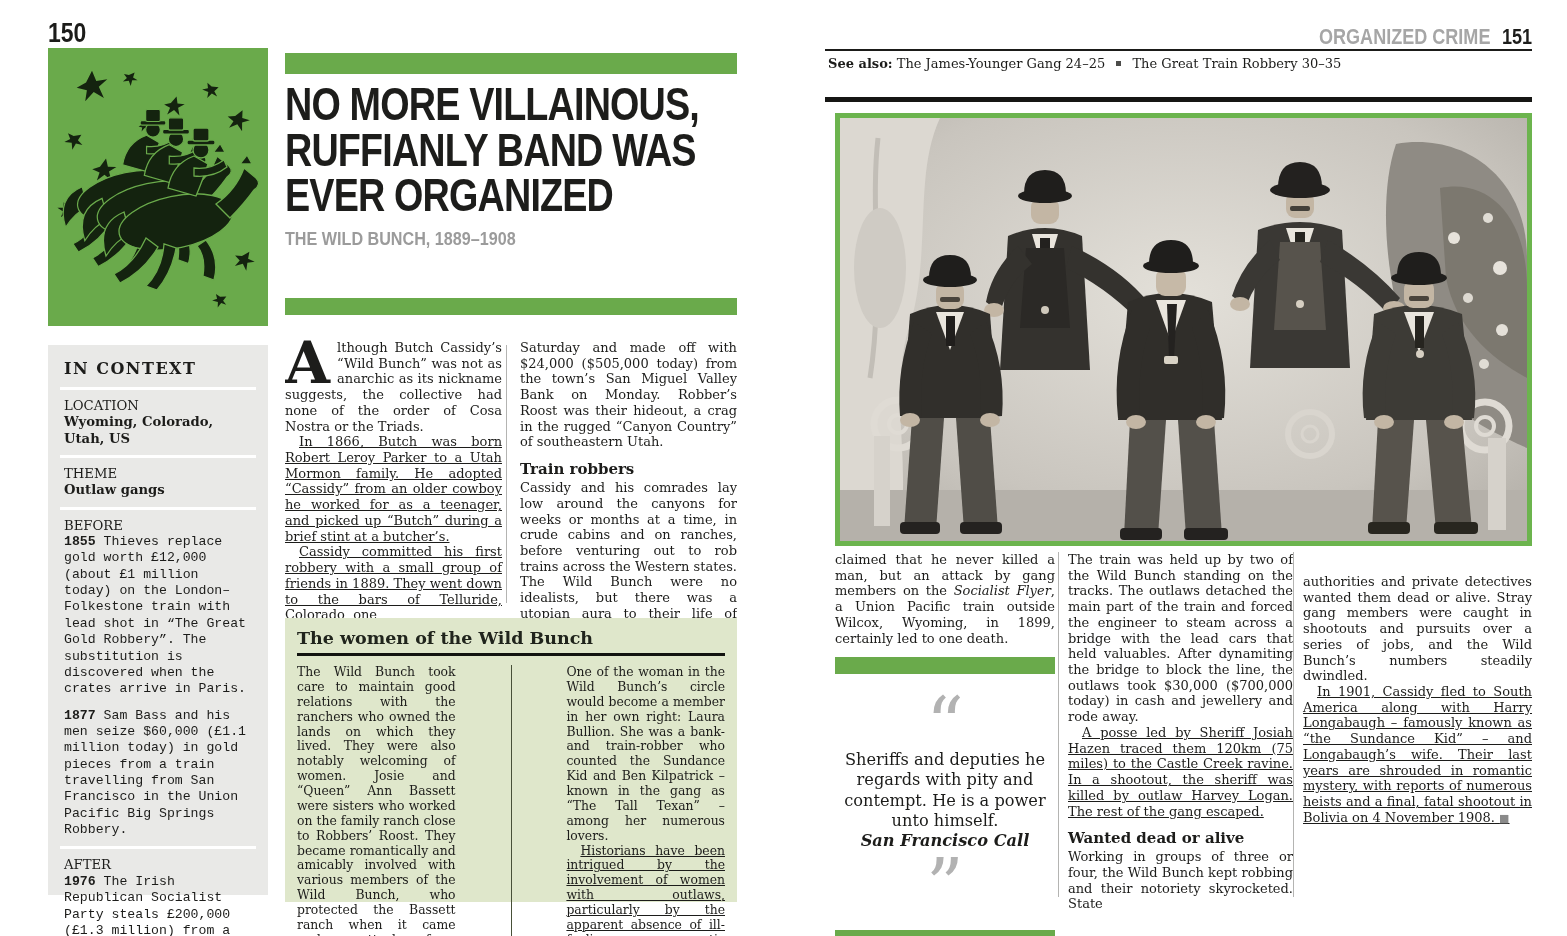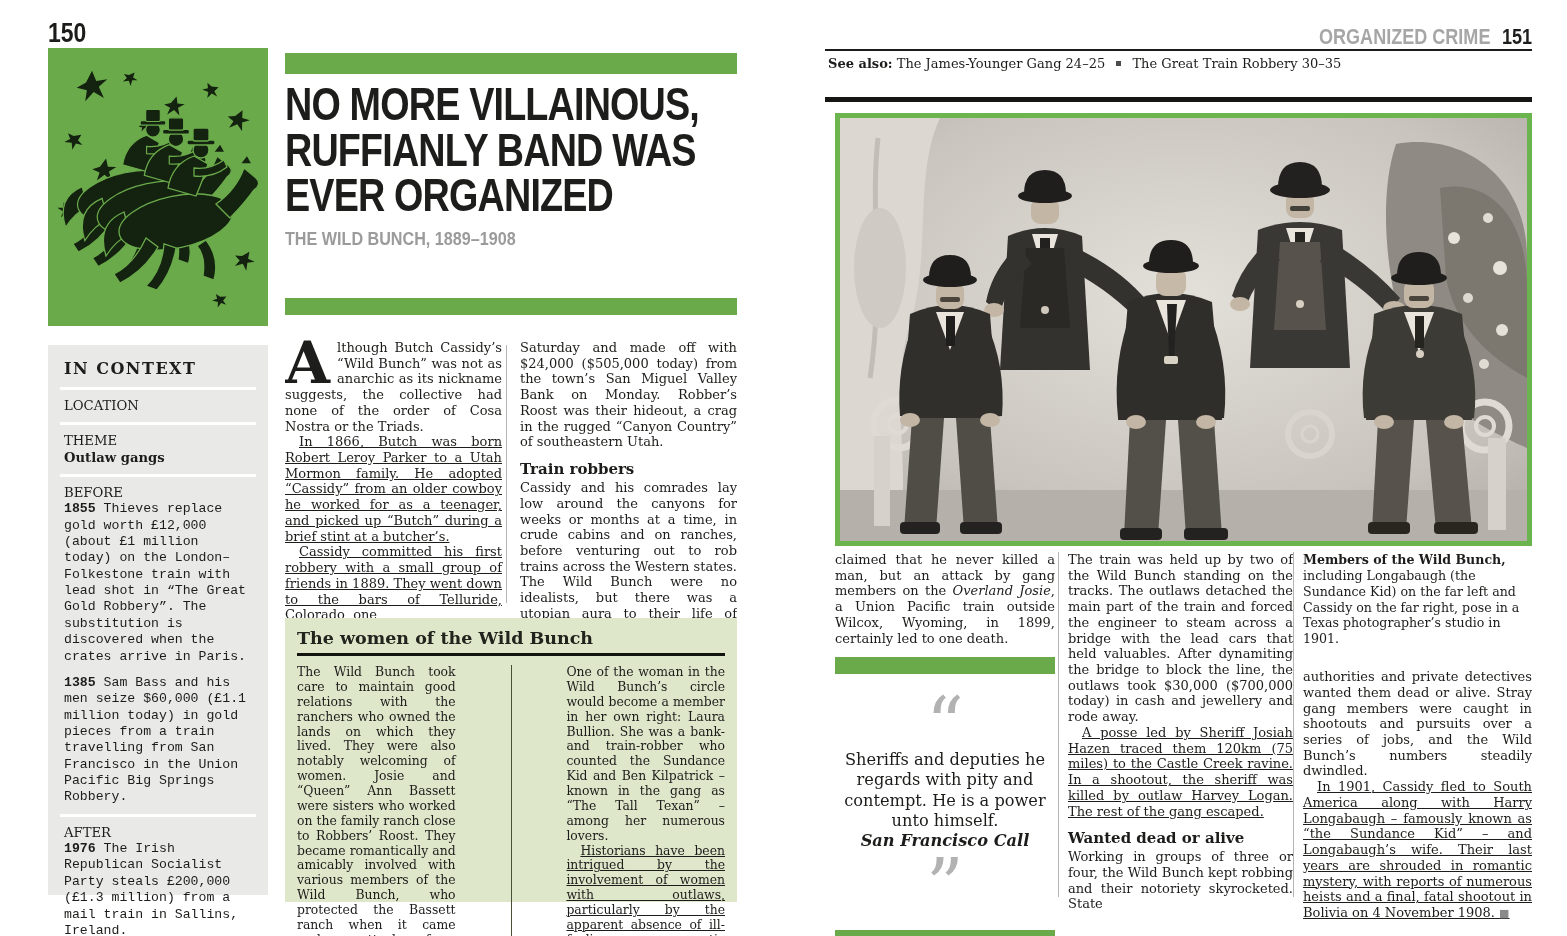--- a/index.html
+++ b/index.html
@@ -135,27 +135,28 @@
     <div>RUFFIANLY BAND WAS</div>
     <div>EVER ORGANIZED</div>
   </div>
   <div class="abs cond" id="subtitle">THE WILD BUNCH, 1889–1908</div>
   <div class="abs" id="title-bar-bottom"></div>
 
   <div class="abs" id="context-box">
     <div class="ctx-head">IN CONTEXT</div>
     <hr class="ctx-sep">
     <p class="ctx-label">LOCATION</p>
+    <p class="ctx-bold">Wyoming, Colorado, Utah, US</p>
     <hr class="ctx-sep">
     <p class="ctx-label">THEME</p>
     <p class="ctx-bold">Outlaw gangs</p>
     <hr class="ctx-sep">
     <p class="ctx-label">BEFORE</p>
     <p class="ctx-item"><span class="ctx-bold">1855</span><span> Thieves replace gold worth £12,000 (about £1 million today) on the London–Folkestone train with lead shot in “The Great Gold Robbery”. The substitution is discovered when the crates arrive in Paris.</span></p>
-    <p class="ctx-item"><span class="ctx-bold">1385</span><span> Sam Bass and his men seize $60,000 (£1.1 million today) in gold pieces from a train travelling from San Francisco in the Union Pacific Big Springs Robbery.</span></p>
+    <p class="ctx-item"><span class="ctx-bold">1877</span><span> Sam Bass and his men seize $60,000 (£1.1 million today) in gold pieces from a train travelling from San Francisco in the Union Pacific Big Springs Robbery.</span></p>
     <hr class="ctx-sep">
     <p class="ctx-label">AFTER</p>
     <p class="ctx-item"><span class="ctx-bold">1976</span><span> The Irish Republican Socialist Party steals £200,000 (£1.3 million) from a mail train in Sallins, Ireland.</span></p>
   </div>
 
   <div class="abs" id="body-cols">
     <div class="col2wrap">
       <div class="bcol body-txt">
         <p><span class="dropcap">A</span><span>lthough Butch Cassidy’s “Wild Bunch” was not as anarchic as its nickname suggests, the collective had none of the order of Cosa Nostra or the Triads.</span></p>
         <p class="indent">In 1866, Butch was born Robert Leroy Parker to a Utah Mormon family. He adopted “Cassidy” from an older cowboy he worked for as a teenager, and picked up “Butch” during a brief stint at a butcher’s.</p>
@@ -315,40 +316,39 @@
         <ellipse cx="579" cy="160" rx="28" ry="7" fill="#1f1e1c"></ellipse>
         <path d="M557,158 Q557,134 579,134 Q601,134 601,158 Z" fill="#1f1e1c"></path>
         <ellipse cx="544" cy="304" rx="10" ry="7" fill="#c3b6a4"></ellipse>
         <ellipse cx="614" cy="304" rx="10" ry="7" fill="#c3b6a4"></ellipse>
       </g>
     </svg>
   </div>
 
   <div class="abs" id="rp-cols">
     <div class="rcol" id="rcol1">
-      <p class="body-txt jc"><span>claimed that he never killed a man, but an attack by gang members on the </span><em>Overland Josie</em><span>, a Union Pacific train outside Wilcox, Wyoming, in 1899, certainly led to one death.</span></p>
+      <p class="body-txt jc"><span>claimed that he never killed a man, but an attack by gang members on the </span><em>Socialist Flyer</em><span>, a Union Pacific train outside Wilcox, Wyoming, in 1899, certainly led to one death.</span></p>
       <div class="green-bar" style="margin-top:11px;"></div>
       <div id="quote-block">
         <span class="qmark open">“</span>
         <div class="qtext">Sheriffs and deputies he regards with pity and contempt. He is a power unto himself.</div>
         <div class="qattr">San Francisco Call</div>
         <span class="qmark close">”</span>
       </div>
       <div class="green-bar" style="margin-top:18px;"></div>
     </div>
 
     <div class="rcol" id="rcol2">
       <p class="body-txt jc">The train was held up by two of the Wild Bunch standing on the tracks. The outlaws detached the main part of the train and forced the engineer to steam across a bridge with the lead cars that held valuables. After dynamiting the bridge to block the line, the outlaws took $30,000 ($700,000 today) in cash and jewellery and rode away.</p>
       <p class="body-txt jc indent">A posse led by Sheriff Josiah Hazen traced them 120km (75 miles) to the Castle Creek ravine. In a shootout, the sheriff was killed by outlaw Harvey Logan. The rest of the gang escaped.</p>
       <div class="sub-head">Wanted dead or alive</div>
       <p class="body-txt jc">Working in groups of three or four, the Wild Bunch kept robbing and their notoriety skyrocketed. State</p>
     </div>
 
     <div class="rcol" id="rcol3">
-      <p class="caption"><span class="cap-bold">Members of the Wild Bunch,</span><span> including Longabaugh (the Sundance Kid) on the far left and Cassidy on the far right, pose in a Texas photographer’s studio in 1901.</span></p>
       <p class="body-txt jc" style="margin-top:22px;">authorities and private detectives wanted them dead or alive. Stray gang members were caught in shootouts and pursuits over a series of jobs, and the Wild Bunch’s numbers steadily dwindled.</p>
       <p class="body-txt jc indent"><span>In 1901, Cassidy fled to South America along with Harry Longabaugh – famously known as “the Sundance Kid” – and Longabaugh’s wife. Their last years are shrouded in romantic mystery, with reports of numerous heists and a final, fatal shootout in Bolivia on 4 November 1908.</span> <span class="end-mark">■</span></p>
     </div>
   </div>
   <div class="rcol-div1 abs"></div>
   <div class="rcol-div2 abs"></div>
 
 </div>
 
 </body></html>

